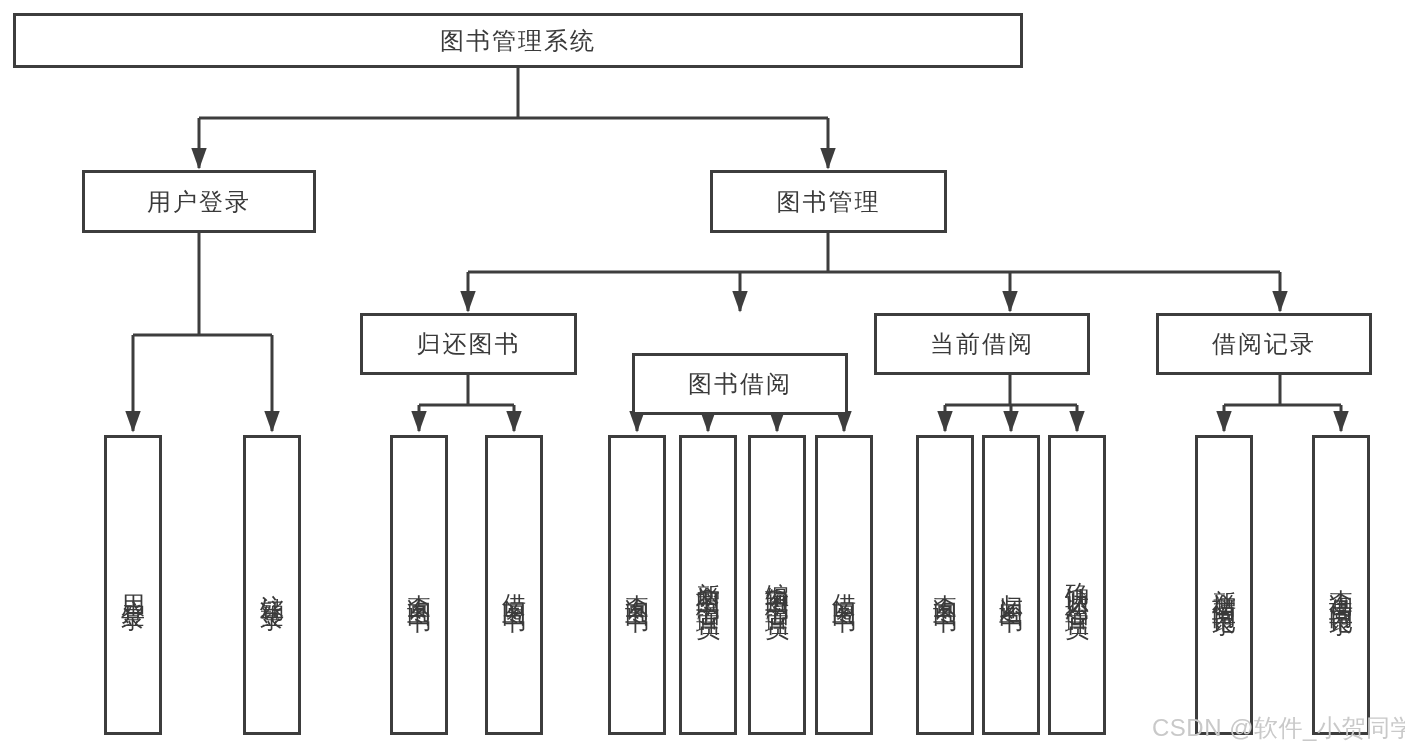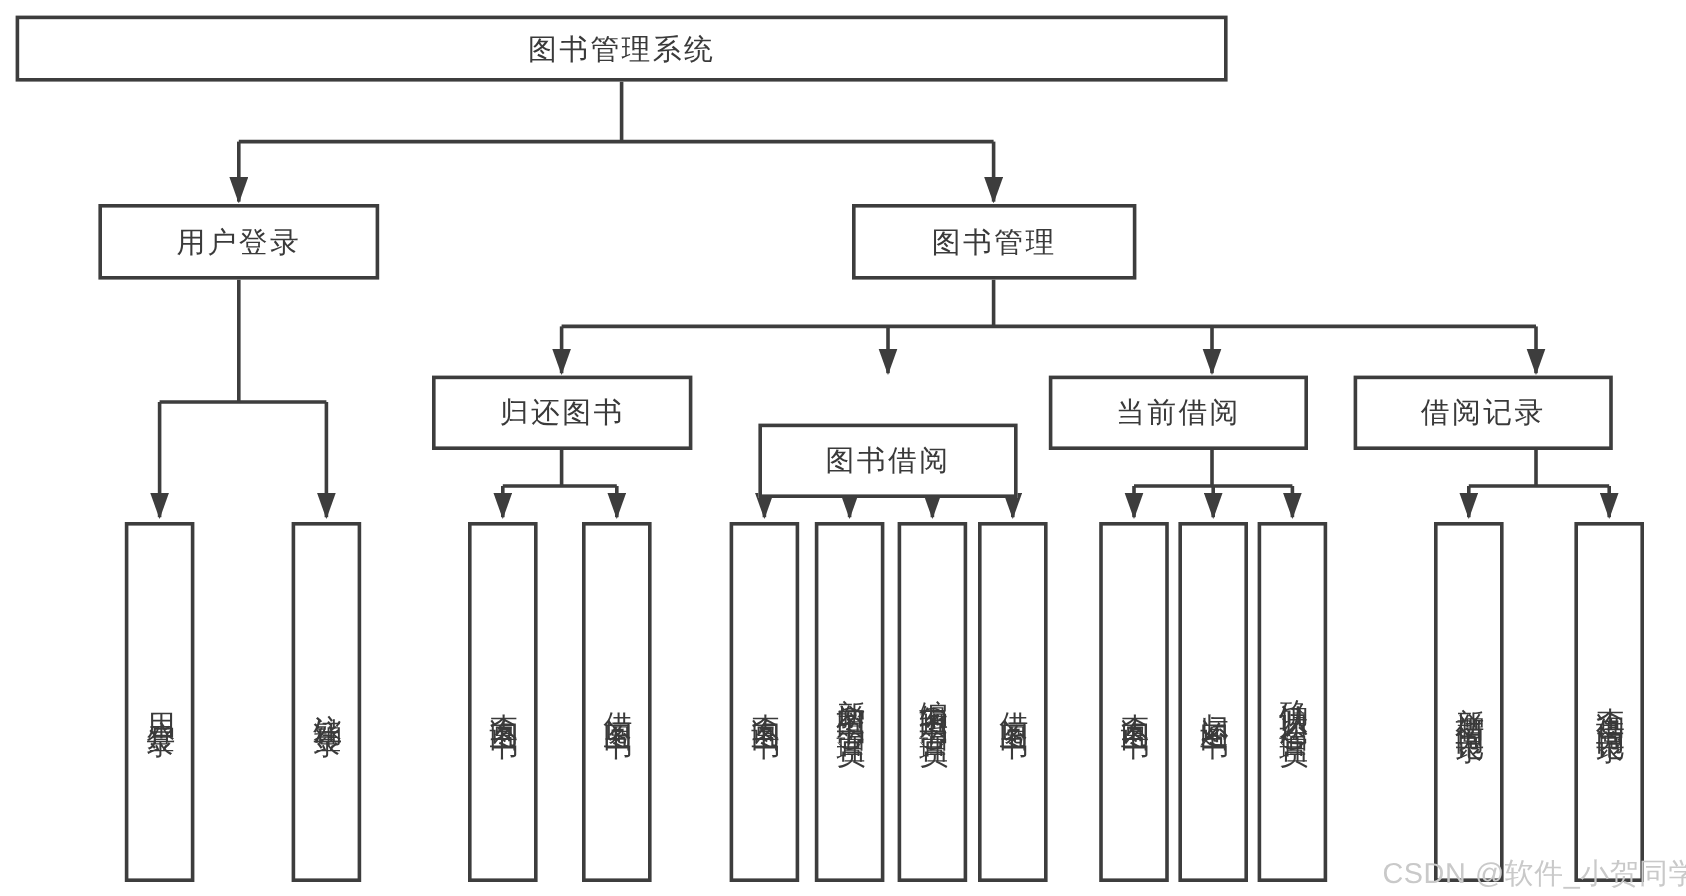--- a/index.html
+++ b/index.html
@@ -102,21 +102,21 @@
   </svg>
 
   <div class="hbox" style="left:13px; top:13px; width:1010px; height:55px;">图书管理系统</div>
 
   <div class="hbox" style="left:82px; top:170px; width:234px; height:63px;">用户登录</div>
   <div class="hbox" style="left:710px; top:170px; width:237px; height:63px;">图书管理</div>
 
   <div class="hbox" style="left:360px; top:313px; width:217px; height:62px;">归还图书</div>
   <div class="hbox" style="left:632px; top:313px; width:216px; height:62px;margin-top:40px;">图书借阅</div>
   <div class="hbox" style="left:874px; top:313px; width:216px; height:62px;">当前借阅</div>
-  <div class="hbox" style="left:1128px; top:313px; width:216px; height:62px;">借阅记录</div>
+  <div class="hbox" style="left:1156px; top:313px; width:216px; height:62px;">借阅记录</div>
 
   <div class="vbox" style="left:104px;">用户登录</div>
   <div class="vbox" style="left:243px;">注销登录</div>
 
   <div class="vbox" style="left:390px;">查询图书</div>
   <div class="vbox" style="left:485px;">借阅图书</div>
 
   <div class="vbox" style="left:608px;">查询图书</div>
   <div class="vbox" style="left:679px;">新增图书（管理员）</div>
   <div class="vbox" style="left:748px;">编辑图书（管理员）</div>

